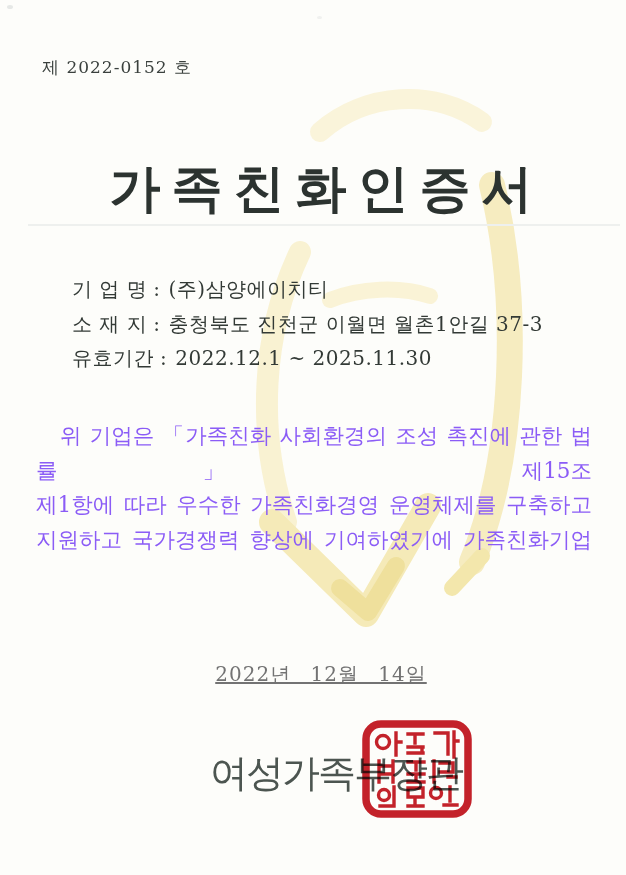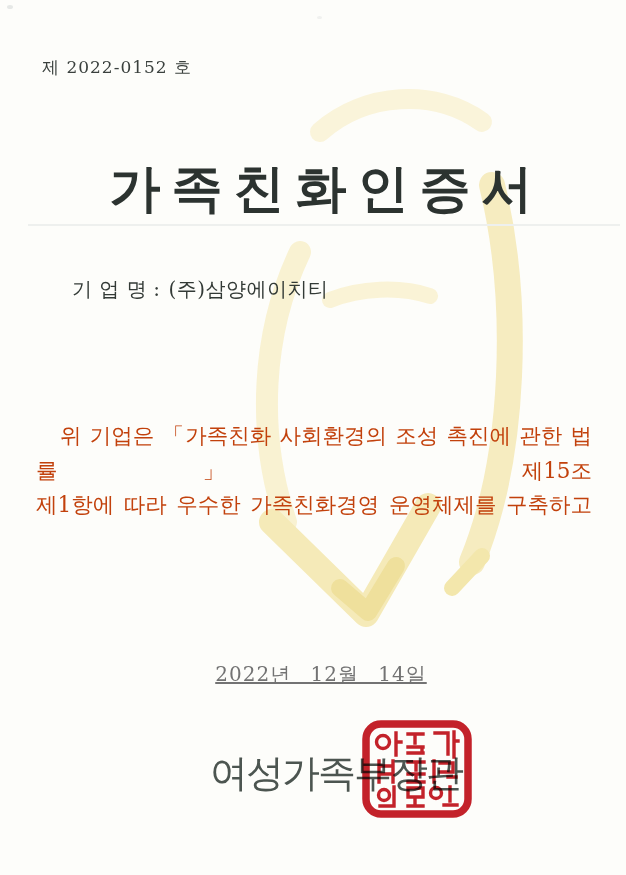--- a/index.html
+++ b/index.html
@@ -28,21 +28,21 @@
     text-align:center;font-size:51px;font-weight:600;
     letter-spacing:11px;color:#2c3330;text-indent:11px;
   }
   .info-block{
     position:absolute;left:54px;top:272px;z-index:1;
     font-size:20px;line-height:34.5px;color:#333a36;letter-spacing:.5px;margin-left:18px;
   }
   .info-row .colon{padding:0 8px 0 6px;}
   .body-text{
     position:absolute;left:36px;width:556px;top:419px;z-index:1;
-    font-size:21.5px;line-height:34.6px;color:#c2410c;
+    font-size:21.5px;line-height:34.6px;color:#8b5cf6;
   }
   .body-line{text-align:justify;text-align-last:justify;}
   .body-line.first{text-indent:24px;}
   .body-line.last{text-align:left;text-align-last:left;}
   .issue-date{
     position:absolute;left:0;right:0;top:661px;z-index:1;
     text-align:center;font-size:20px;word-spacing:12px;
     letter-spacing:1px;color:#737373;text-decoration:underline;
   }
   .signatory{
@@ -72,25 +72,32 @@
   <div class="speck b"></div>
 
   <div class="doc-number">제 2022-0152 호</div>
 
   <h1 class="title">가족친화인증서</h1>
 
   <div class="info-block">
     <div class="info-row">
       <span>기 업 명</span><span class="colon">:</span><span>(주)삼양에이치티</span>
     </div>
+    <div class="info-row">
+      <span>소 재 지</span><span class="colon">:</span><span>충청북도 진천군 이월면 월촌1안길 37-3</span>
+    </div>
+    <div class="info-row">
+      <span>유효기간</span><span class="colon">:</span><span>2022.12.1 ~ 2025.11.30</span>
+    </div>
   </div>
 
   <div class="body-text">
     <div class="body-line first">위 기업은 「가족친화 사회환경의 조성 촉진에 관한 법률」 제15조</div>
     <div class="body-line">제1항에 따라 우수한 가족친화경영 운영체제를 구축하고</div>
+    <div class="body-line">지원하고 국가경쟁력 향상에 기여하였기에 가족친화기업</div>
   </div>
 
   <div class="issue-date">2022년 12월 14일</div>
 
   <div class="signatory">여성가족부장관</div>
 
   <svg class="seal" width="112" height="100" viewBox="0 0 112 100" fill="none" stroke="#c5222a" stroke-width="3.4" stroke-linecap="square">
     <rect x="5" y="5" width="102" height="90" rx="15" stroke-width="7.5"></rect>
 
     <circle cx="22" cy="23" r="6.5"></circle>

